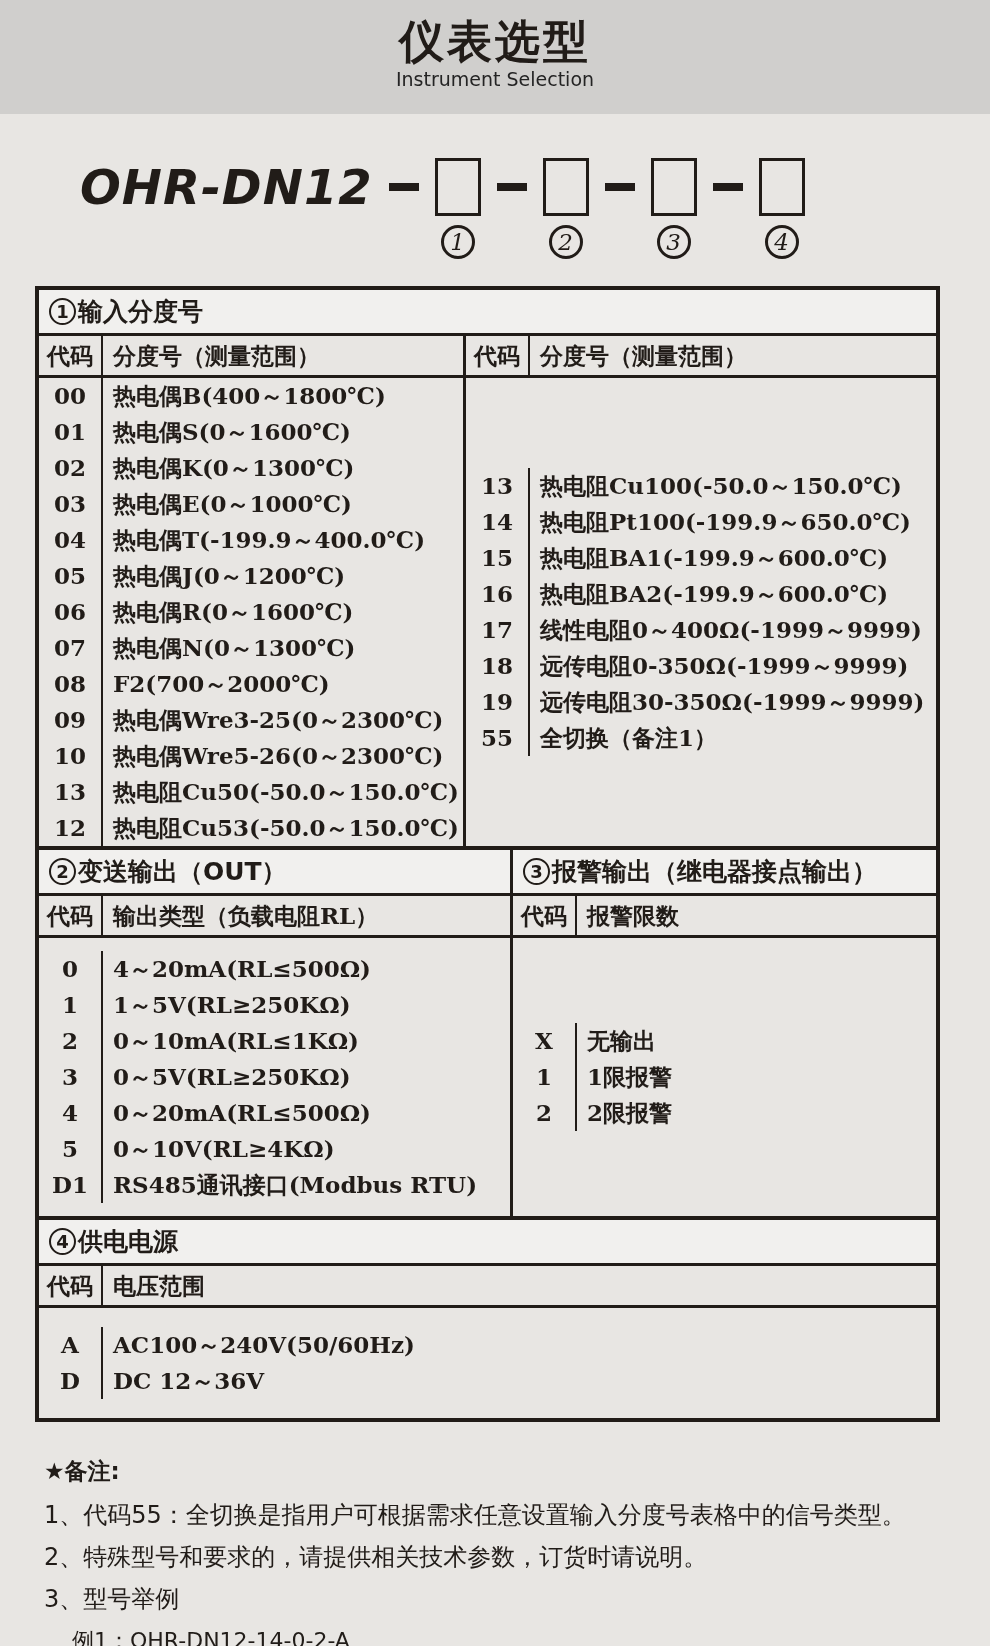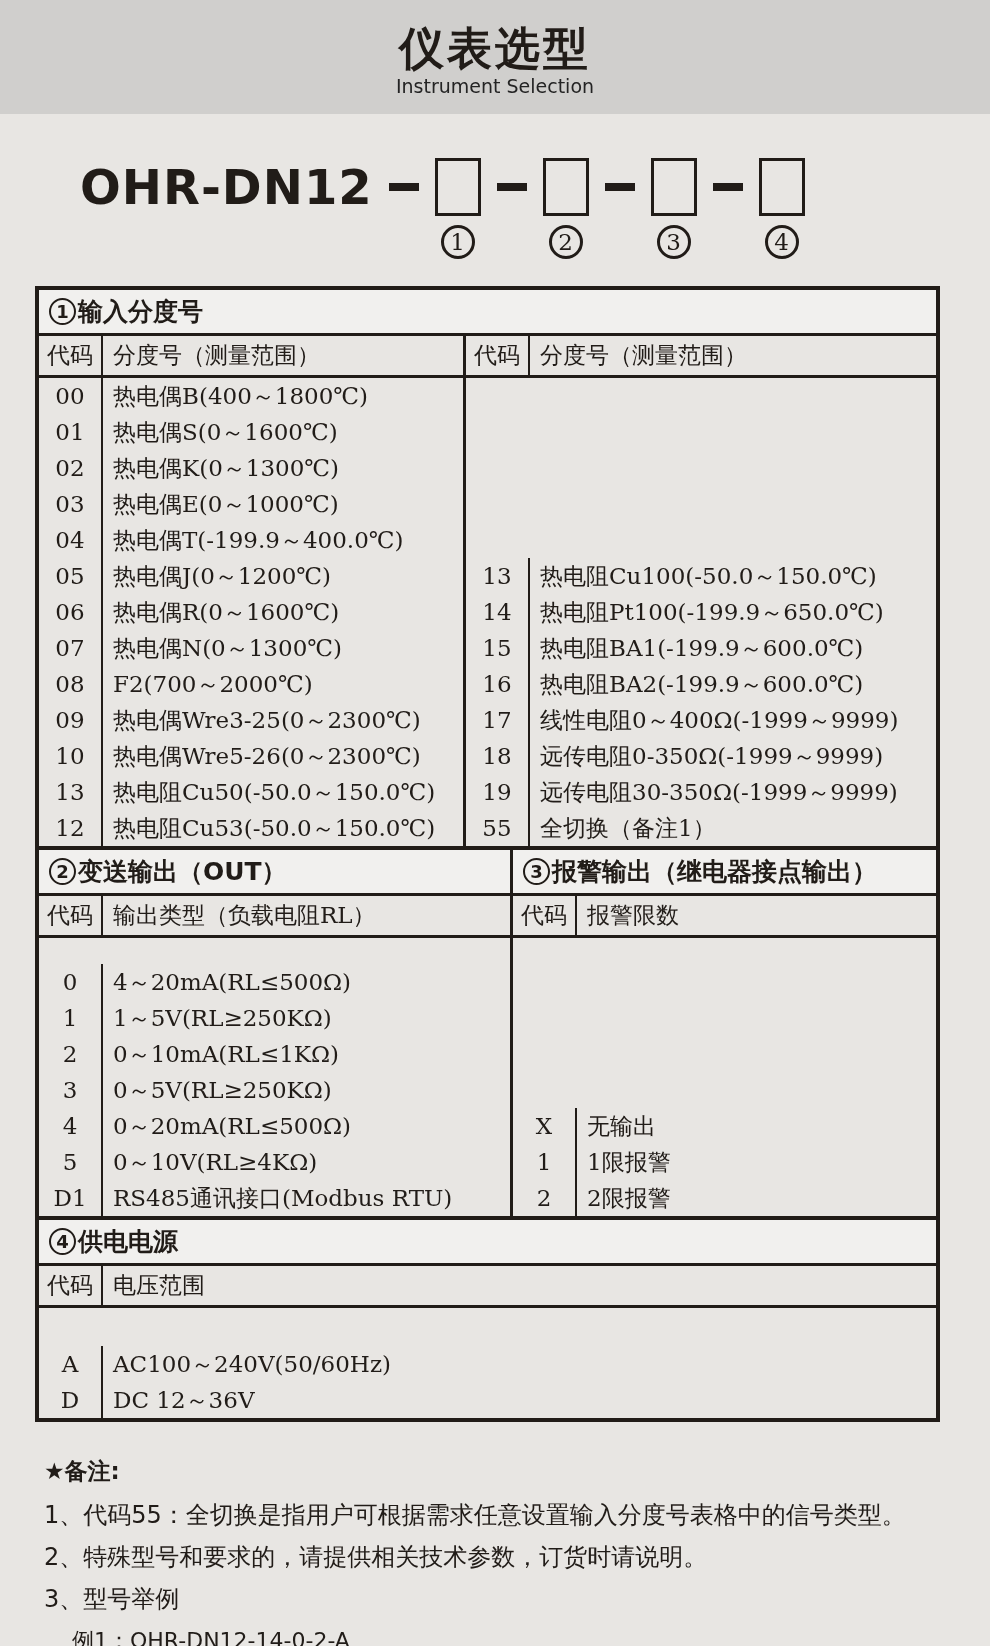--- a/index.html
+++ b/index.html
@@ -12,36 +12,37 @@
     overflow: hidden;
   }
 
   
   .banner {
     height: 114px;
     background: #d0cfcd;
     text-align: center;
   }
   .banner-title {
-    padding-top: 24px;
+    padding-top: 17px;
     font-size: 45px;
     font-weight: 700;
     letter-spacing: 3px;
     line-height: 50px;
   }
   .banner-sub {
     font-size: 19px;
     line-height: 24px;
     color: #242424;
   }
 
   
   .model-area {
     margin: 44px 0 22px 80px;
     height: 106px;
+    font-style: italic;
   }
   .model-row { display: flex; align-items: flex-start; }
   .model-prefix {
     font-size: 48px;
     font-weight: 700;
     line-height: 58px;
     letter-spacing: 1px;
     white-space: nowrap;
   }
   .dash {
@@ -91,21 +92,21 @@
     width: 27px; height: 27px;
     border: 2px solid #211c18;
     border-radius: 50%;
     line-height: 24px;
     text-align: center;
     font-size: 18px;
     vertical-align: 2px;
     margin-right: 2px;
   }
 
-  .thead, .tbody { display: flex; align-items: flex-end; }
+  .thead, .tbody { display: flex; align-items: center; font-weight: bold; }
   .thead {
     border-bottom: 3px solid #211c18;
     height: 42px;
     line-height: 39px;
     font-size: 23px;
     white-space: nowrap;
   }
   .cell-code { text-align: center; }
   .cell-desc { padding-left: 10px; }
 

